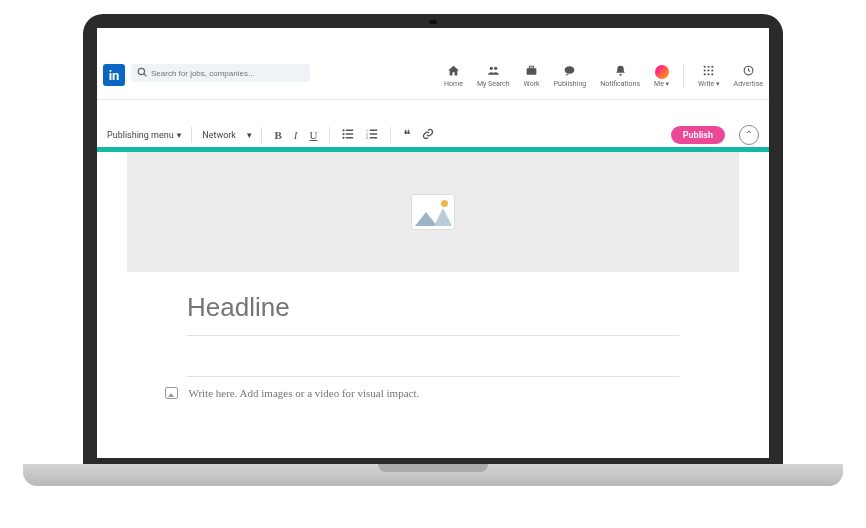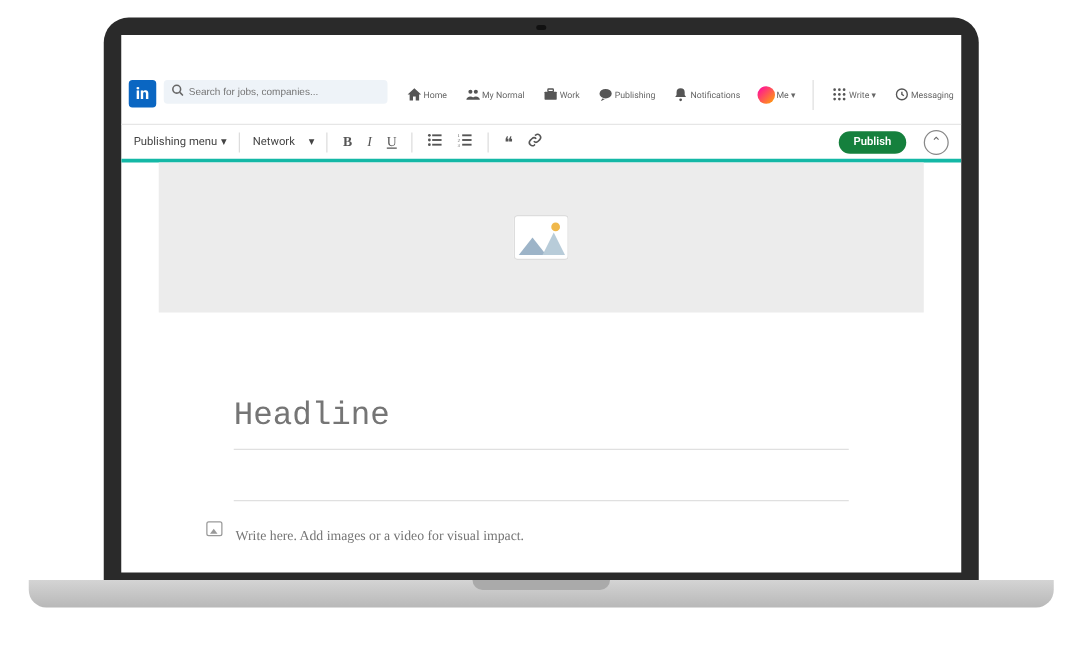--- a/index.html
+++ b/index.html
@@ -104,49 +104,51 @@
       color: #666;
     }
     .nav-items {
       margin-left: auto;
       display: flex;
       gap: 14px;
       align-items: center;
     }
     .nav-item {
       display: flex;
+      flex-direction: column;
       align-items: center;
       gap: 1px;
       color: #666;
       cursor: pointer;
       font-size: 7px;
     }
     .nav-item .icon { font-size: 12px; line-height: 1; }
     .nav-sep { width: 1px; height: 24px; background: #e0e0e0; }
     .avatar {
       width: 14px; height: 14px; border-radius: 50%;
       background: linear-gradient(135deg,#f0a,#fa0);
     }
     
     .toolbar {
       height: 30px;
       display: flex;
       align-items: center;
       padding: 0 10px;
-      border-bottom: 3px solid #14b8a6;
+      border-bottom: 5px solid #14b8a6;
       gap: 8px;
       font-size: 9px;
+      margin-top: 22px;
     }
     .tb-btn { cursor: pointer; color: #444; }
     .tb-drop { display: flex; align-items: center; gap: 3px; }
     .tb-sep { width: 1px; height: 16px; background: #ddd; margin: 0 2px; }
     .tb-icon { font-family: Georgia, serif; font-size: 11px; padding: 0 2px; cursor: pointer; color: #555; }
     .publish-btn {
       margin-left: auto;
-      background: #15803d;
+      background: #ec4899;
       color: #fff;
       border-radius: 12px;
       padding: 4px 12px;
       font-size: 9px;
       font-weight: 600;
       cursor: pointer;
       text-align: center;
     }
     .chevron-circle {
       width: 20px; height: 20px; border: 1px solid #888; border-radius: 50%;
@@ -195,28 +197,27 @@
       position: absolute;
       top: 6px; right: 7px;
       width: 7px; height: 7px;
       background: #f0b84a;
       border-radius: 50%;
     }
     .article-area {
       padding: 20px 60px 0 60px;
     }
     .headline {
-      font-family: Liberation Mono, monospace;
+      font-family: Liberation Sans, sans-serif;
       font-size: 26px;
       color: #6b5a44;
       border: none;
       outline: none;
       width: 100%;
       padding-bottom: 6px;
-      margin-top: 47px;
     }
     .hr { border: none; border-top: 1px solid #e0e0e0; margin: 6px 0 40px 0; }
     .hr2 { border: none; border-top: 1px solid #e0e0e0; margin-bottom: 10px; }
     .body-row {
       display: flex;
       align-items: center;
       gap: 10px;
       margin-left: -22px;
     }
     .insert-icon {
@@ -235,21 +236,20 @@
       border-right: 3px solid transparent;
       border-bottom: 4px solid #999;
     }
     .body-text {
       font-family: Georgia, "Times New Roman", serif;
       font-size: 11px;
       color: #4a4a4a;
       border: none;
       outline: none;
       width: 100%;
-      margin-top: 12px;
     }
   </style>
 </head>
 <body>
 
 <div class="laptop">
   <div class="laptop-screen">
     <div class="laptop-camera"></div>
     <div class="screen-content">
 
@@ -275,21 +275,21 @@
             <span>Home</span>
           </div>
           <div class="nav-item">
             <span class="icon">
               <svg width="13" height="13" viewBox="0 0 24 24" fill="#555">
                   <circle cx="8" cy="8" r="3"></circle>
                   <circle cx="16" cy="8" r="3"></circle>
                   <path d="M2 20c0-3 3-5 6-5s6 2 6 5M10 20c0-3 3-5 6-5s6 2 6 5"></path>
                 </svg>
             </span>
-            <span>My Normal</span>
+            <span>My Search</span>
           </div>
           <div class="nav-item">
             <span class="icon">
               <svg width="13" height="13" viewBox="0 0 24 24" fill="#555">
                   <rect x="3" y="8" width="18" height="12" rx="1"></rect>
                   <rect x="8" y="4" width="8" height="4" rx="1" fill="none" stroke="#555" stroke-width="2"></rect>
                 </svg>
             </span>
             <span>Work</span>
           </div>
@@ -332,21 +332,21 @@
             </span>
             <span>Write ▾</span>
           </div>
           <div class="nav-item">
             <span class="icon">
               <svg width="13" height="13" viewBox="0 0 24 24" fill="none" stroke="#555" stroke-width="2">
                   <circle cx="12" cy="12" r="8"></circle>
                   <path d="M12 8v4l3 2"></path>
                 </svg>
             </span>
-            <span>Messaging</span>
+            <span>Advertise</span>
           </div>
         </div>
       </div>
 
       <div class="toolbar">
         <div class="tb-btn tb-drop">
           <span>Publishing menu</span>
           <span>▾</span>
         </div>
         <div class="tb-sep"></div>

